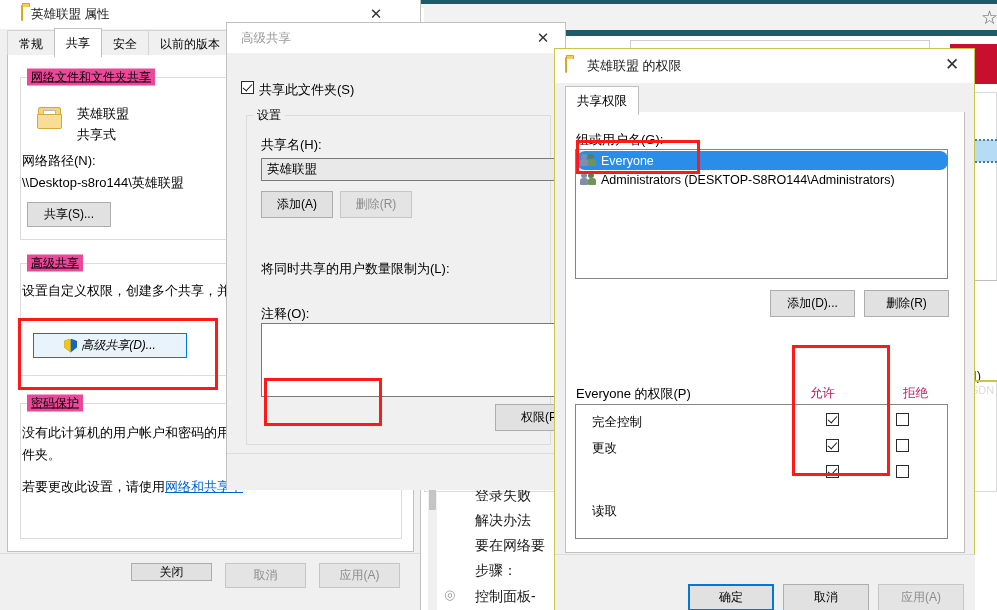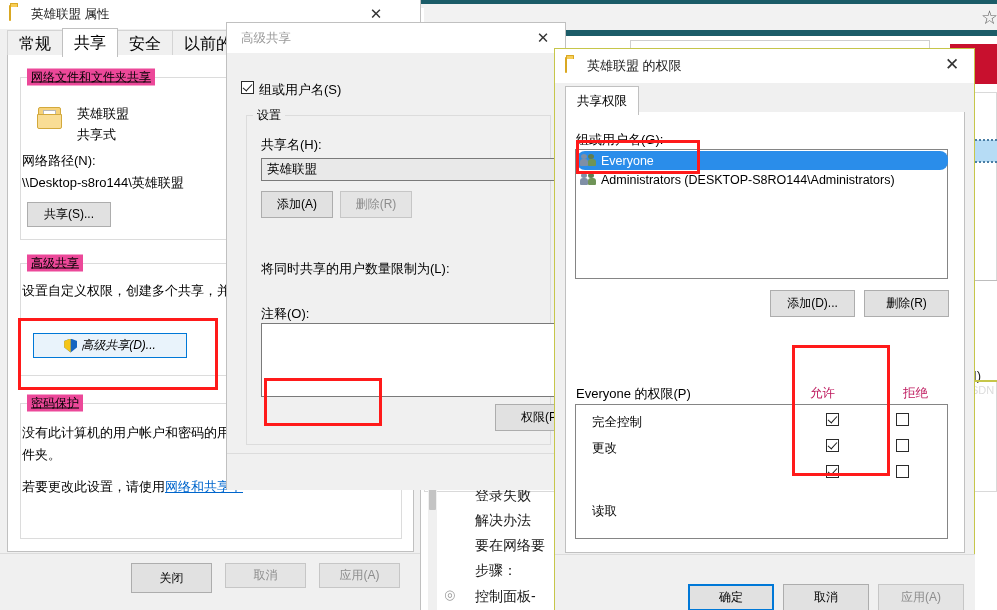--- a/index.html
+++ b/index.html
@@ -66,21 +66,21 @@
   .dlg-close {
     position: absolute; right: 0; top: 0; width: 44px; height: 30px;
     display: flex; align-items: center; justify-content: center;
     font-size: 15px; color: #333; font-family: "DejaVu Sans", sans-serif;
   }
 
   
   .tabstrip { position: absolute; display: flex; align-items: flex-end; }
   .tab {
     padding: 5px 11px 5px;
-    font-size: 16px;
+    font-size: 12px;
     background: #f0f0f0;
     border: 1px solid #d4d4d4;
     border-bottom: none;
     margin-right: -1px;
     color: #000;
     line-height: 16px;
   }
   .tab.active { background: #ffffff; border-color: #c0c0c0; position: relative; z-index: 3; padding-top: 6px; padding-bottom: 6px; }
 
   
@@ -227,21 +227,21 @@
   <div class="doc-line" style="left:475px; top:487px;">登录失败</div>
   <div class="doc-line" style="left:475px; top:512px;">解决办法</div>
   <div class="doc-line" style="left:475px; top:537px;">要在网络要</div>
   <div class="doc-line" style="left:475px; top:562px;">步骤：</div>
   <div class="doc-line" style="left:475px; top:588px;">控制面板-</div>
   <div class="crosshair" style="left:444px; top:588px;">◎</div>
   <div class="doc-line" style="left:963px; top:588px; font-size:12px;">-&gt;</div>
 
   <div class="dlg" style="left:-1px; top:-1px; width:422px; height:611px; border-top:none; border-left:none;">
 
-    <div class="dlg-title" style="width:100%;">
+    <div class="dlg-title" style="width:100%;text-align:right;">
       <span class="t-ico"><span class="folder-ico"></span></span>
       <span class="t-text">英雄联盟 属性</span>
       <span class="dlg-close" style="right:22px;">✕</span>
     </div>
 
     <div class="tabstrip" style="left:8px; top:29px;">
       <div class="tab">常规</div>
       <div class="tab active">共享</div>
       <div class="tab">安全</div>
       <div class="tab">以前的版本</div>
@@ -279,34 +279,34 @@
 
     <div class="groupbox" style="left:21px; top:404px; width:382px; height:136px; background:#ffffff;"></div>
     <div class="group-legend onwhite" style="left:28px; top:404px;">密码保护</div>
     <div class="lbl" style="left:23px; top:425px; font-size:13px;">没有此计算机的用户帐户和密码的用户</div>
     <div class="lbl" style="left:23px; top:447px; font-size:13px;">件夹。</div>
     <div class="lbl" style="left:23px; top:479px; font-size:13px;">
       <span>若要更改此设置，请使用</span><span class="link">网络和共享中</span>
     </div>
 
     <div class="footerbar" style="left:0; top:554px; width:421px; height:57px; border-top:1px solid #dcdcdc;"></div>
-    <div class="btn" style="left:132px; top:564px; width:81px; height:30px;">关闭</div>
+    <div class="btn" style="left:132px; top:564px; width:81px; height:18px;">关闭</div>
     <div class="btn disabled" style="left:226px; top:564px; width:81px; height:25px;">取消</div>
     <div class="btn disabled" style="left:320px; top:564px; width:81px; height:25px;">应用(A)</div>
   </div>
 
   <div class="dlg" style="left:226px; top:22px; width:340px; height:467px;">
 
     <div class="dlg-title" style="width:100%;">
       <span class="t-text inactive" style="margin-left:14px;">高级共享</span>
       <span class="dlg-close" style="right:0;">✕</span>
     </div>
 
     <div class="cb checked" style="left:14px; top:58px;"></div>
-    <div class="lbl" style="left:32px; top:58px; font-size:13px;">组或用户名(S)</div>
+    <div class="lbl" style="left:32px; top:58px; font-size:13px;">共享此文件夹(S)</div>
 
     <div class="groupbox" style="left:19px; top:92px; width:305px; height:330px;"></div>
     <div class="group-legend" style="left:26px; top:92px;">设置</div>
 
     <div class="lbl" style="left:34px; top:113px; font-size:13px;">共享名(H):</div>
     <div class="textbox" style="left:34px; top:135px; width:295px; height:23px;">英雄联盟</div>
 
     <div class="btn" style="left:34px; top:168px; width:72px; height:27px;">添加(A)</div>
     <div class="btn disabled" style="left:113px; top:168px; width:72px; height:27px;">删除(R)</div>
 

